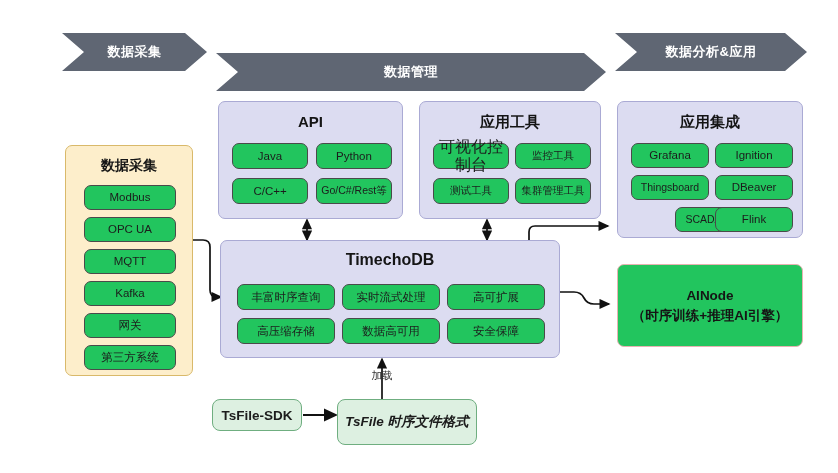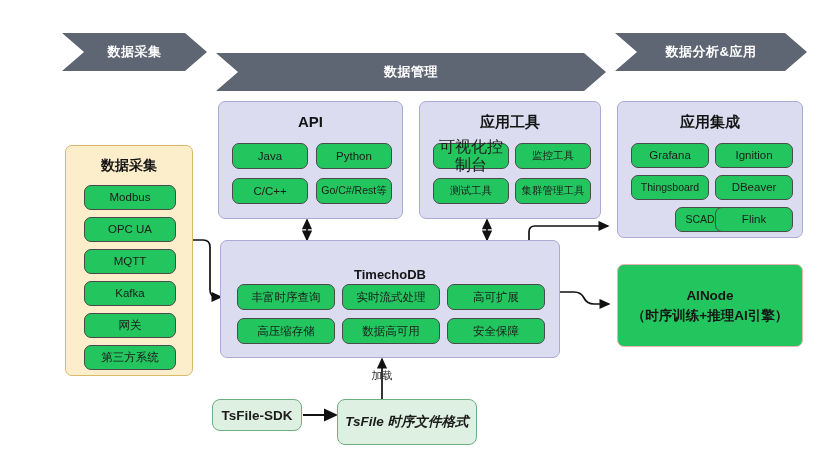--- a/index.html
+++ b/index.html
@@ -234,21 +234,21 @@
     </div>
     <div class="chip cn" style="left:13px; top:105px; width:78px; height:25px; font-size:10.5px;margin-left:44px;">
       <span>SCADA系统</span>
     </div>
     <div class="chip" style="left:97px; top:105px; width:78px; height:25px;">
       <span>Flink</span>
     </div>
   </div>
 
   <div class="panel panel-lav" style="left:220px; top:240px; width:340px; height:118px;">
-    <div class="panel-title" style="top:26px; font-size:13px;">TimechoDB</div>
+    <div class="panel-title" style="top:10px; font-size:16px;">TimechoDB</div>
     <div class="chip cn" style="left:16px; top:43px; width:98px; height:26px;">
       <span>丰富时序查询</span>
     </div>
     <div class="chip cn" style="left:121px; top:43px; width:98px; height:26px;">
       <span>实时流式处理</span>
     </div>
     <div class="chip cn" style="left:226px; top:43px; width:98px; height:26px;">
       <span>高可扩展</span>
     </div>
     <div class="chip cn" style="left:16px; top:77px; width:98px; height:26px;">

